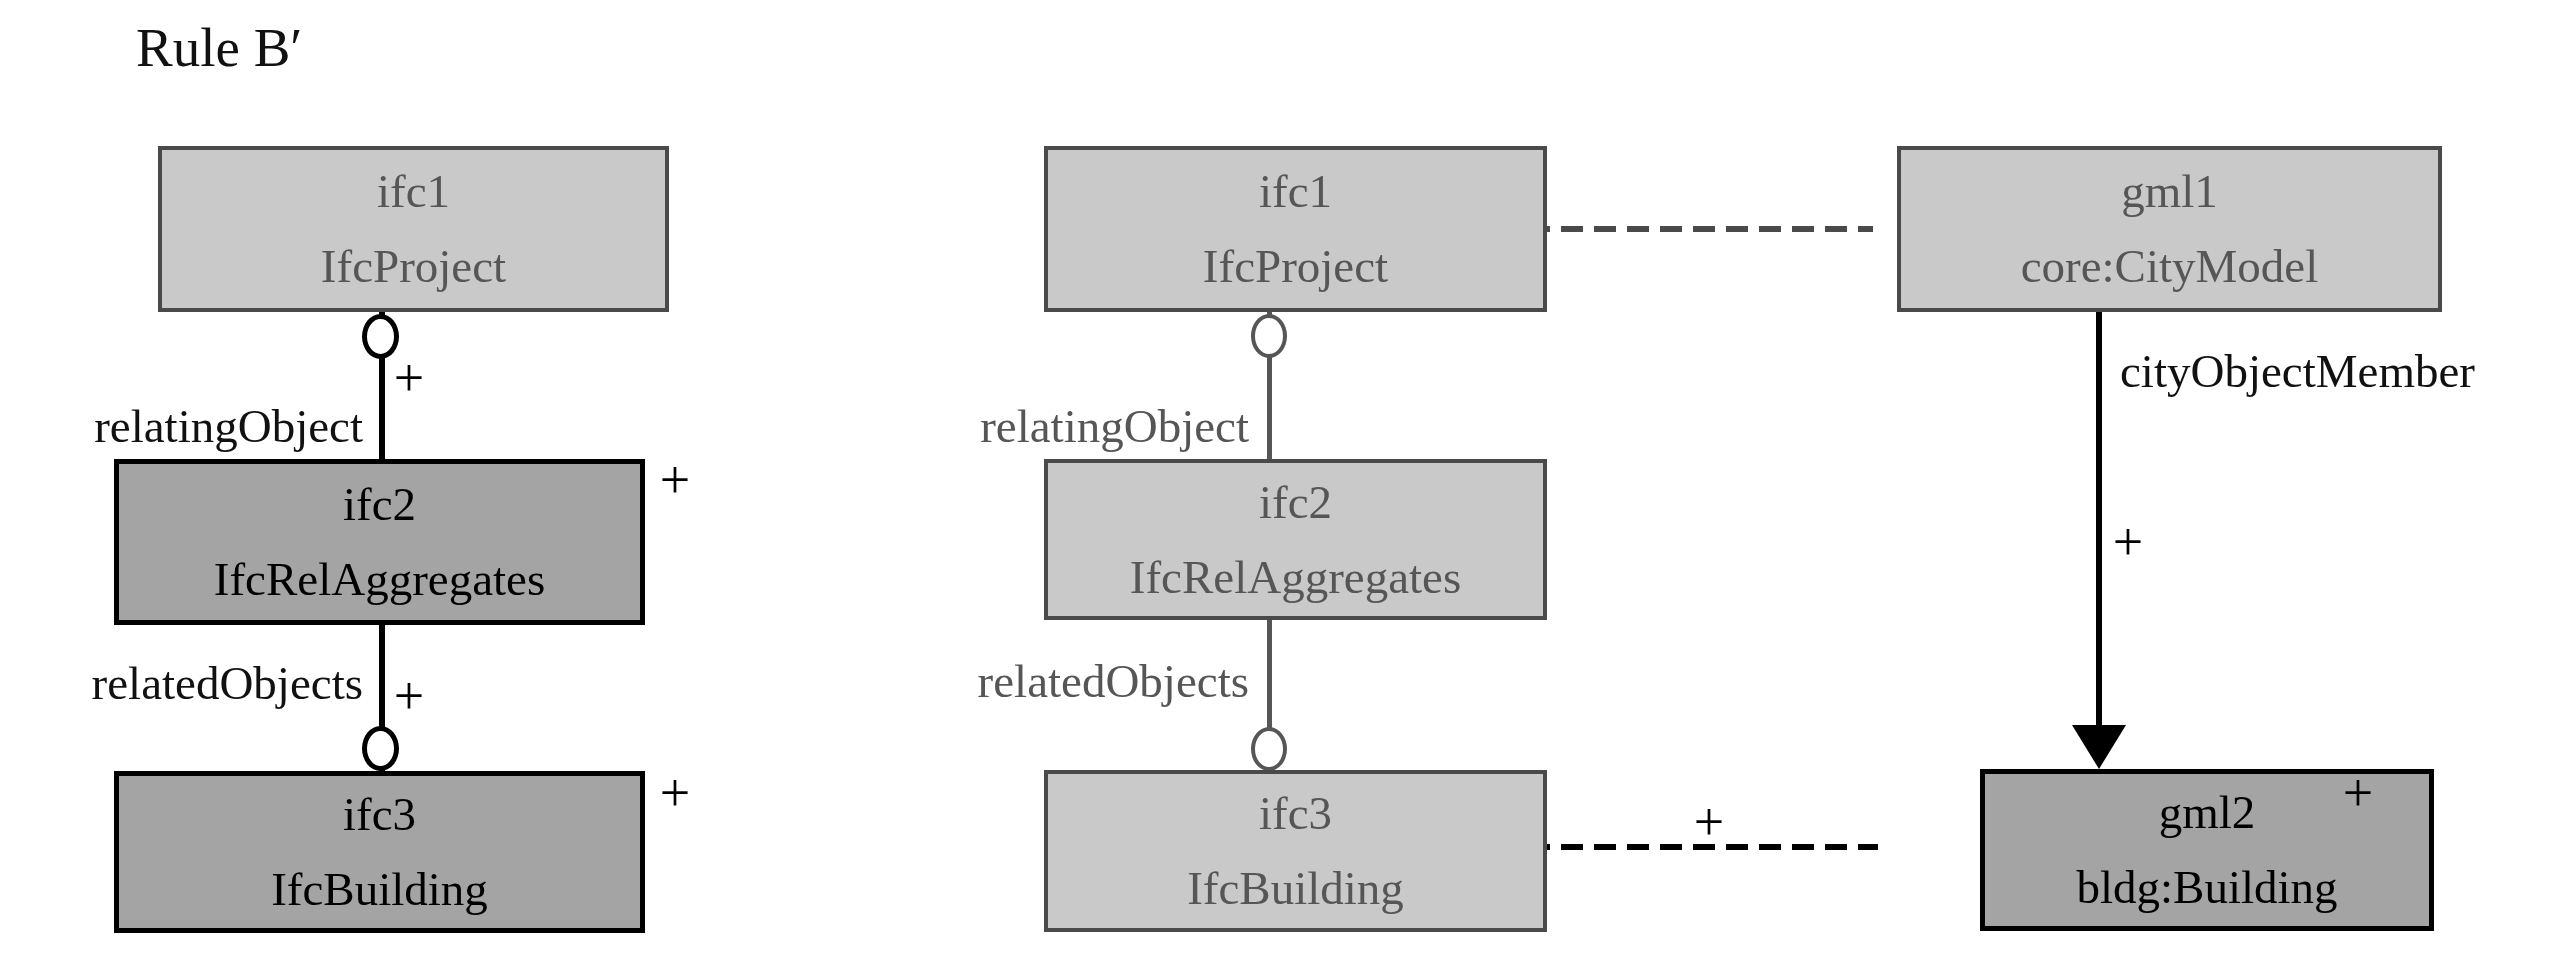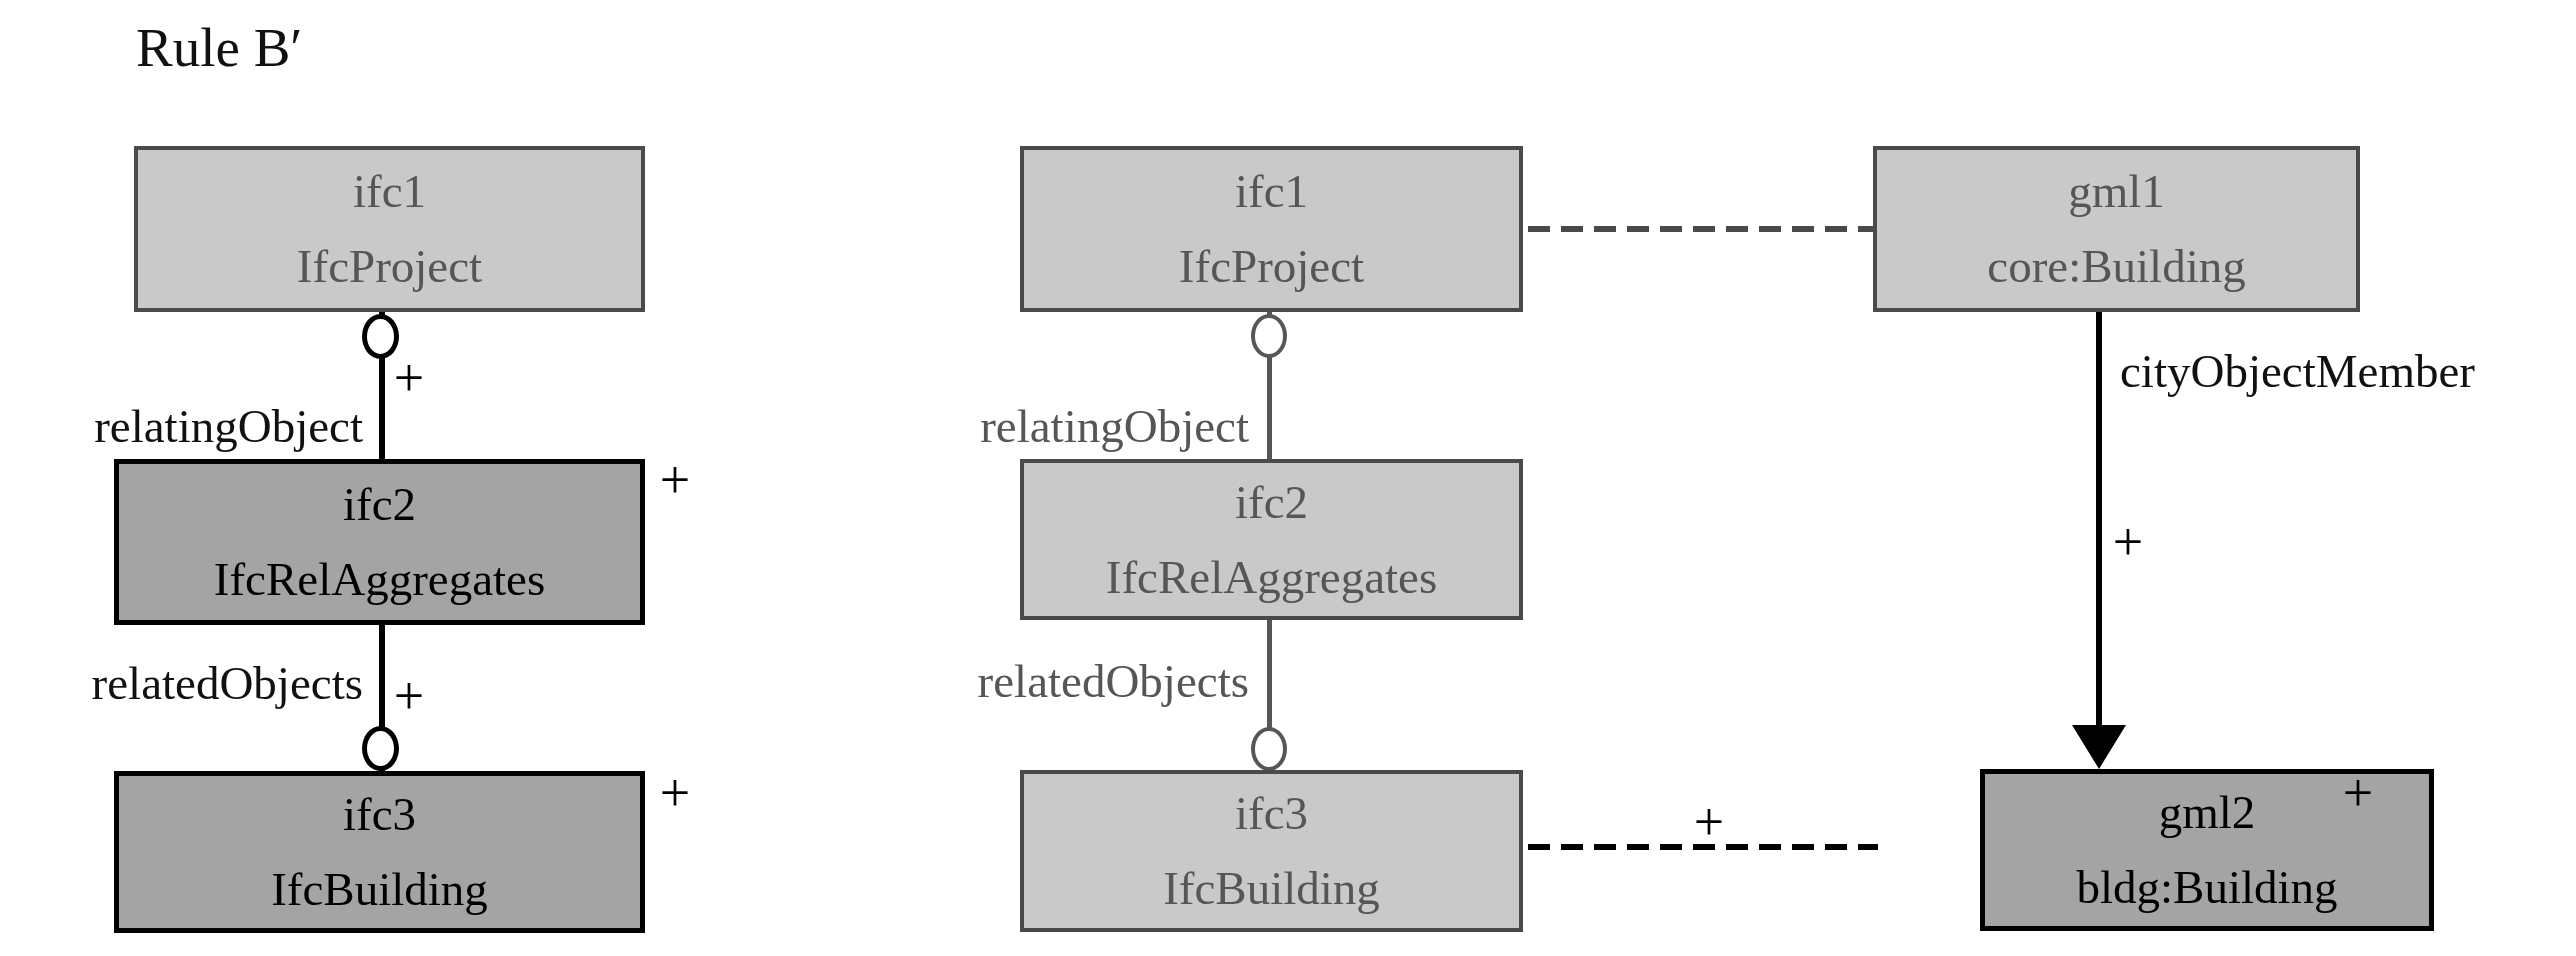--- a/index.html
+++ b/index.html
@@ -7,21 +7,21 @@
     --created-fill:#a4a4a4; --created-stroke:#000000; --created-text:#000000;
     --edge-black:#000000;
   }
   html,body{margin:0;padding:0;background:#ffffff;}
   *{box-sizing:border-box;}
   .canvas{position:relative;width:2576px;height:957px;background:#ffffff;overflow:hidden;
           font-family:"Liberation Serif","DejaVu Serif",serif;}
   .title{position:absolute;font-size:55px;color:#111;white-space:nowrap;}
   .node{position:absolute;display:flex;flex-direction:column;justify-content:center;align-items:center;
         text-align:center;font-size:47px;line-height:75px;white-space:nowrap;}
-  .node.context{background:var(--context-fill);border:4.9px solid var(--context-stroke);color:var(--context-text);}
+  .node.context{background:var(--context-fill);border:4.9px solid var(--context-stroke);color:var(--context-text);margin-left:24px;}
   .node.created{background:var(--created-fill);border:5.7px solid var(--created-stroke);color:var(--created-text);}
   .vline{position:absolute;}
   .vline.black{background:var(--edge-black);}
   .vline.gray{background:var(--context-text);}
   .circle{position:absolute;background:#ffffff;border-radius:50%;}
   .circle.black{border:5.7px solid #000;}
   .circle.gray{border:4.9px solid var(--context-text);}
   .dash{position:absolute;height:5.7px;}
   .dash.gray{background:repeating-linear-gradient(90deg,var(--context-stroke) 0 22px,transparent 22px 33px);}
   .dash.black{background:repeating-linear-gradient(90deg,#000 0 22px,transparent 22px 33px);}
@@ -85,23 +85,23 @@
   <span class="plus" style="left:2128px;top:542px">+</span>
 
   <div class="dash black" style="left:1528px;top:844px;width:350px"></div>
   <span class="plus" style="left:1709px;top:822px">+</span>
 
   <div class="node context" style="left:1020px;top:146px;width:503px;height:166px">
     <div>ifc1</div>
     <div>IfcProject</div>
   </div>
 
-  <div class="node context" style="left:1873px;top:146px;width:487px;height:166px">
+  <div class="node context" style="left:1873px;top:146px;width:545px;height:166px">
     <div>gml1</div>
-    <div>core:Building</div>
+    <div>core:CityModel</div>
   </div>
 
   <div class="node context" style="left:1020px;top:459px;width:503px;height:161px">
     <div>ifc2</div>
     <div>IfcRelAggregates</div>
   </div>
 
   <div class="node context" style="left:1020px;top:770px;width:503px;height:162px">
     <div>ifc3</div>
     <div>IfcBuilding</div>

